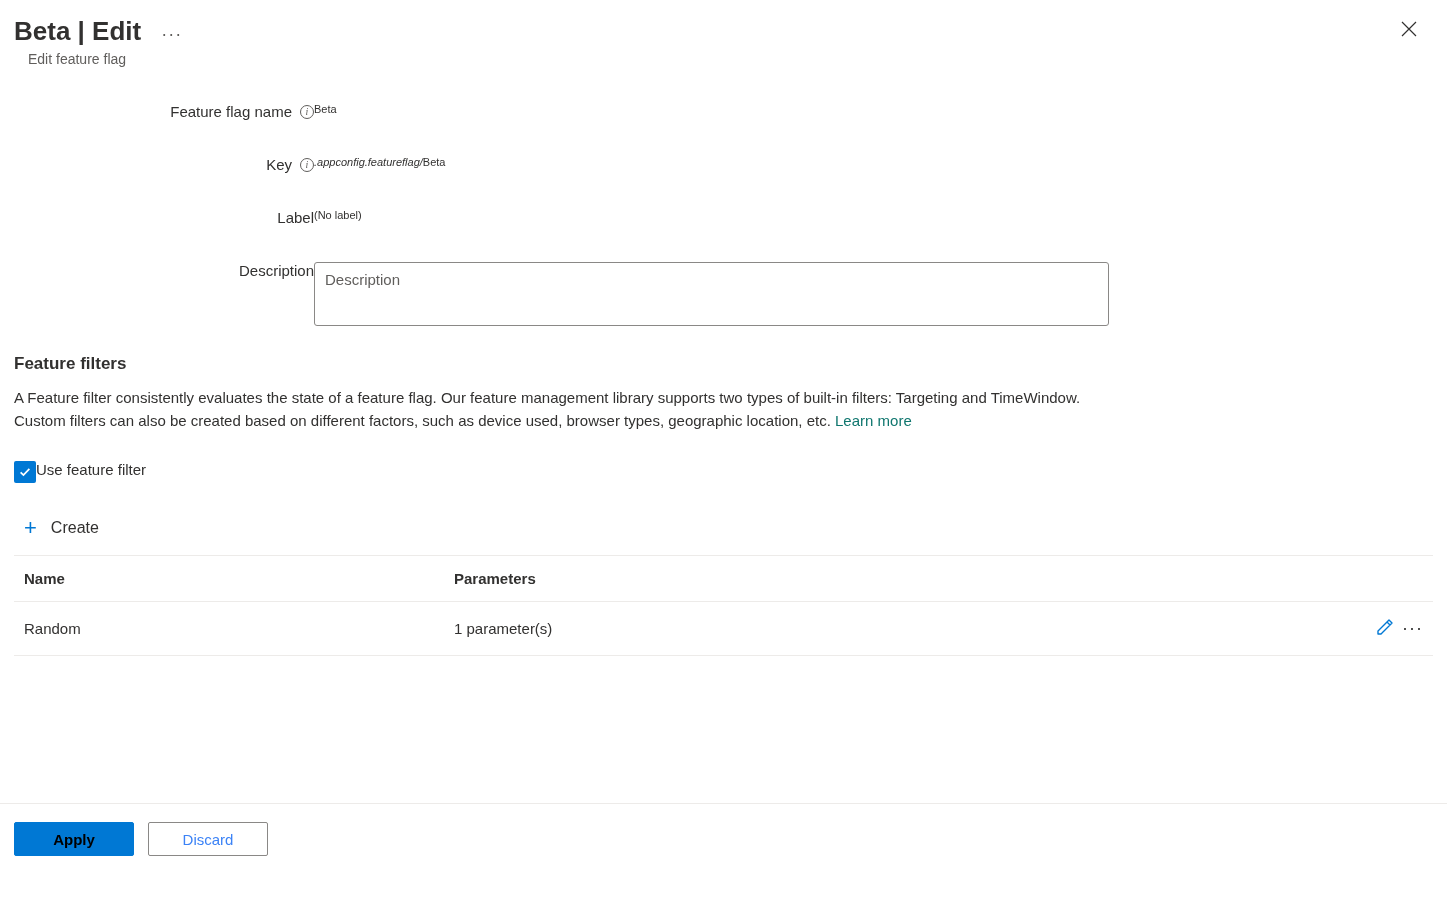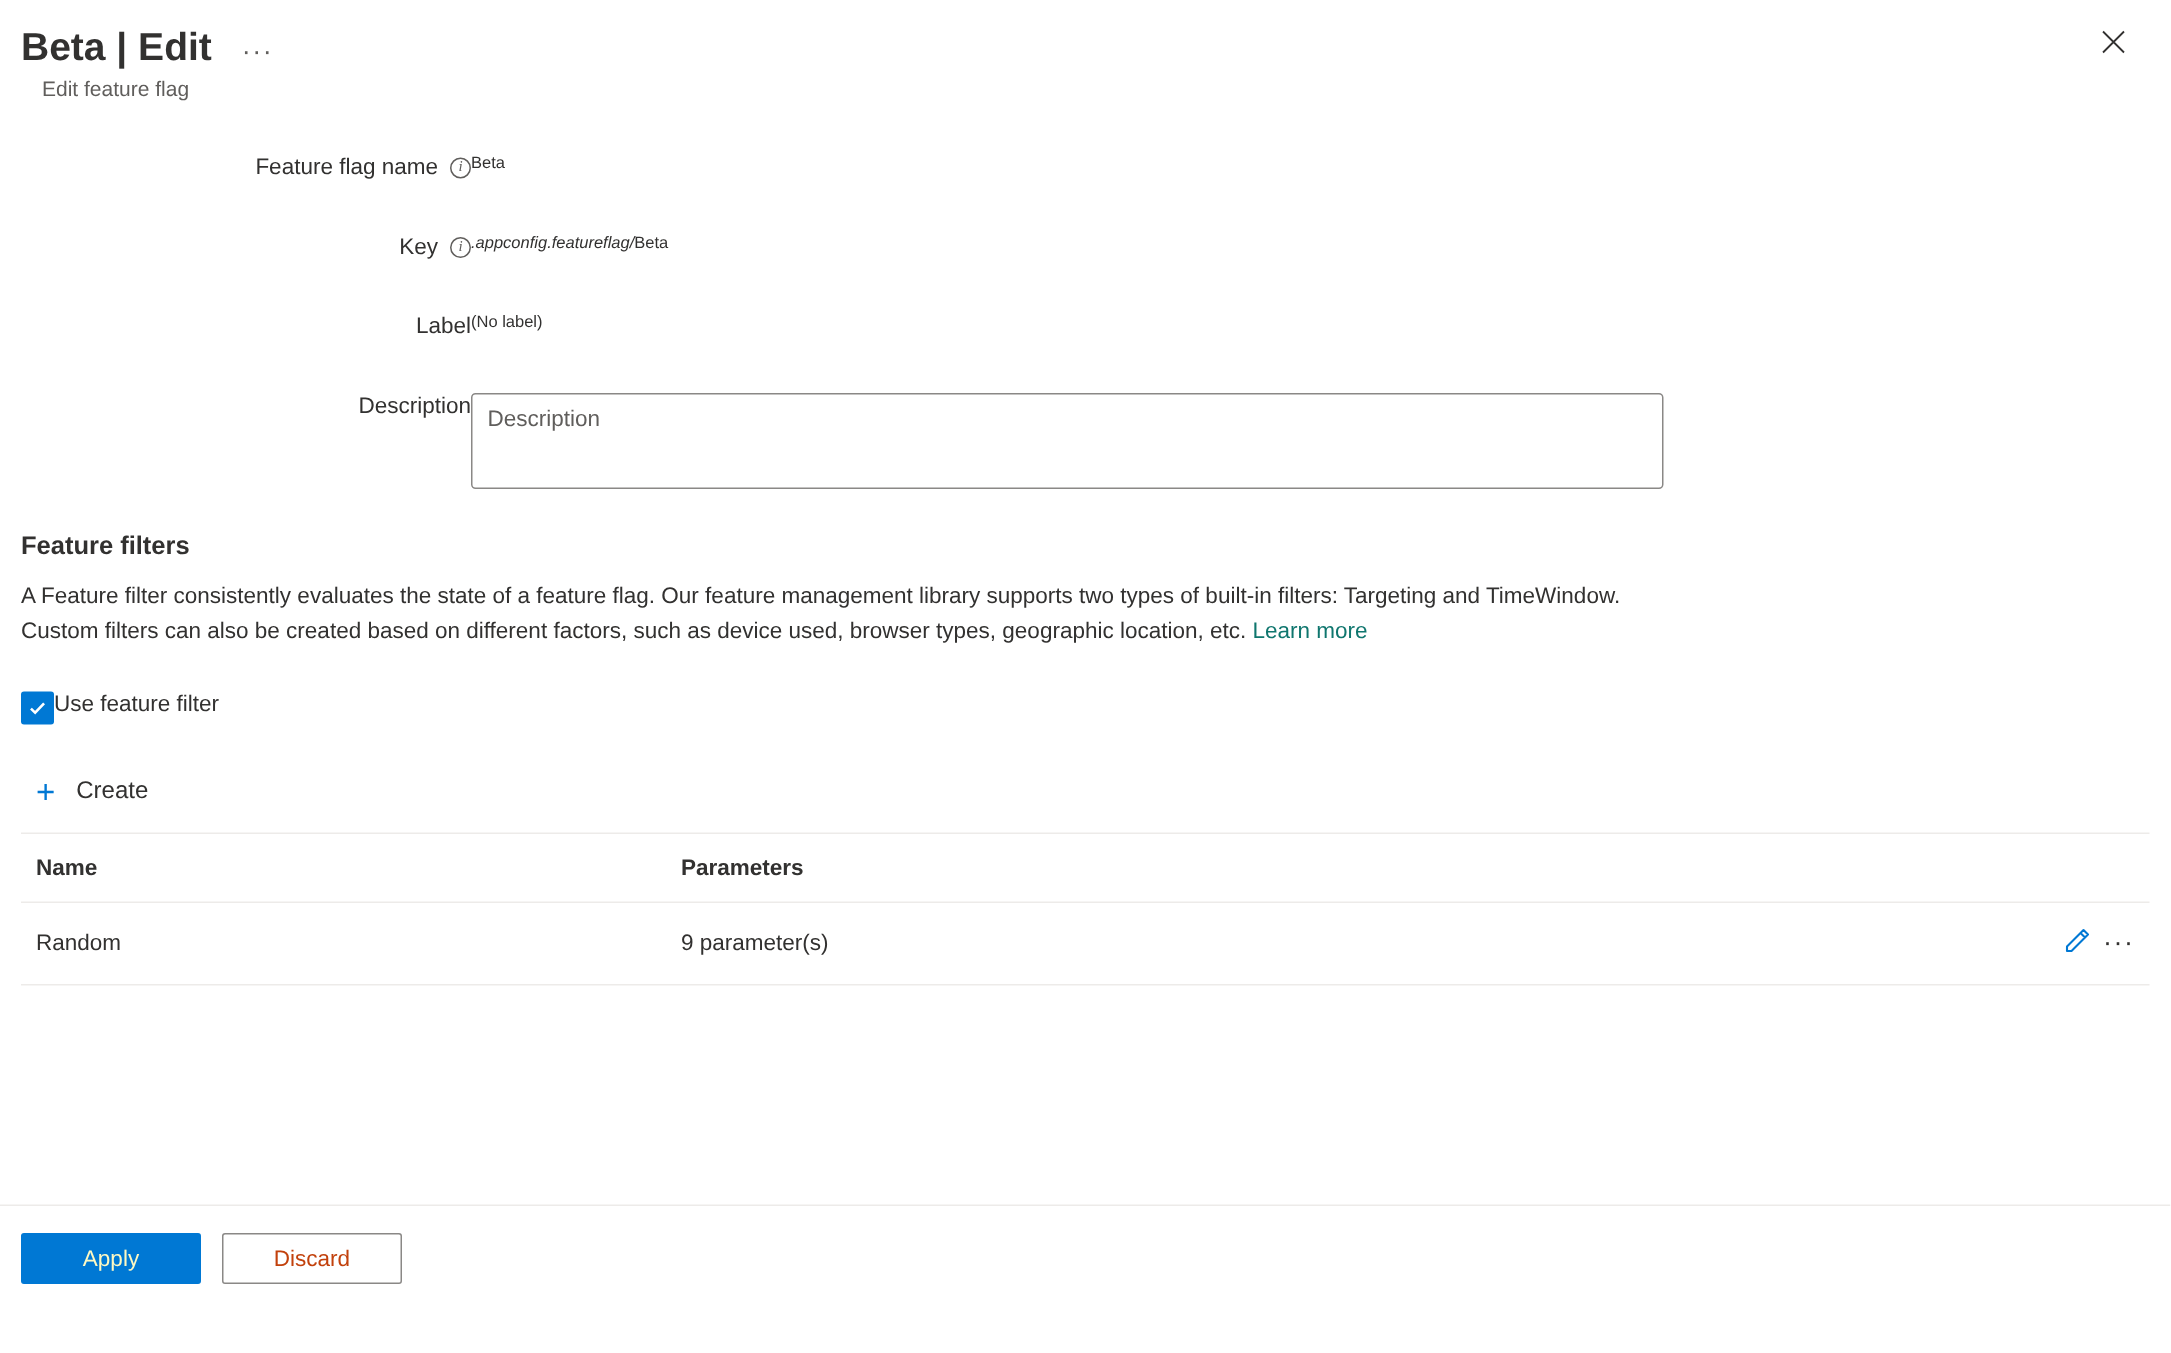--- a/index.html
+++ b/index.html
@@ -158,27 +158,27 @@
       min-width: 120px;
       height: 34px;
       padding: 0 18px;
       font-size: 15px;
       border-radius: 2px;
       cursor: pointer;
       font-family: inherit;
     }
     .btn-primary {
       background: #0078d4;
-      color: #fef9c3;
+      color: #000000;
       border: 1px solid #0078d4;
-      font-weight: 400;
+      font-weight: 700;
     }
     .btn-secondary {
       background: #fff;
-      color: #c2410c;
+      color: #3b82f6;
       border: 1px solid #8a8886;
     }
   </style>
 </head>
 <body>
 
 <div class="header">
   <div>
     <div class="title-area">
       <h1 class="page-title">Beta | Edit</h1>
@@ -243,21 +243,21 @@
 </div>
 
 <div class="filter-table">
   <div class="table-header">
     <div class="col-name">Name</div>
     <div class="col-params">Parameters</div>
     <div class="col-actions"></div>
   </div>
   <div class="table-row">
     <div class="col-name">Random</div>
-    <div class="col-params">9 parameter(s)</div>
+    <div class="col-params">1 parameter(s)</div>
     <div class="col-actions">
       <span class="edit-icon">
         <svg width="18" height="18" viewBox="0 0 18 18">
             <path d="M2 13 L11 4 L14 7 L5 16 L2 16 Z M11 4 L13 2 L16 5 L14 7 Z" stroke="#0078d4" stroke-width="1.4" fill="none" stroke-linejoin="round"></path>
           </svg>
       </span>
       <span class="more-icon">···</span>
     </div>
   </div>
 </div>

